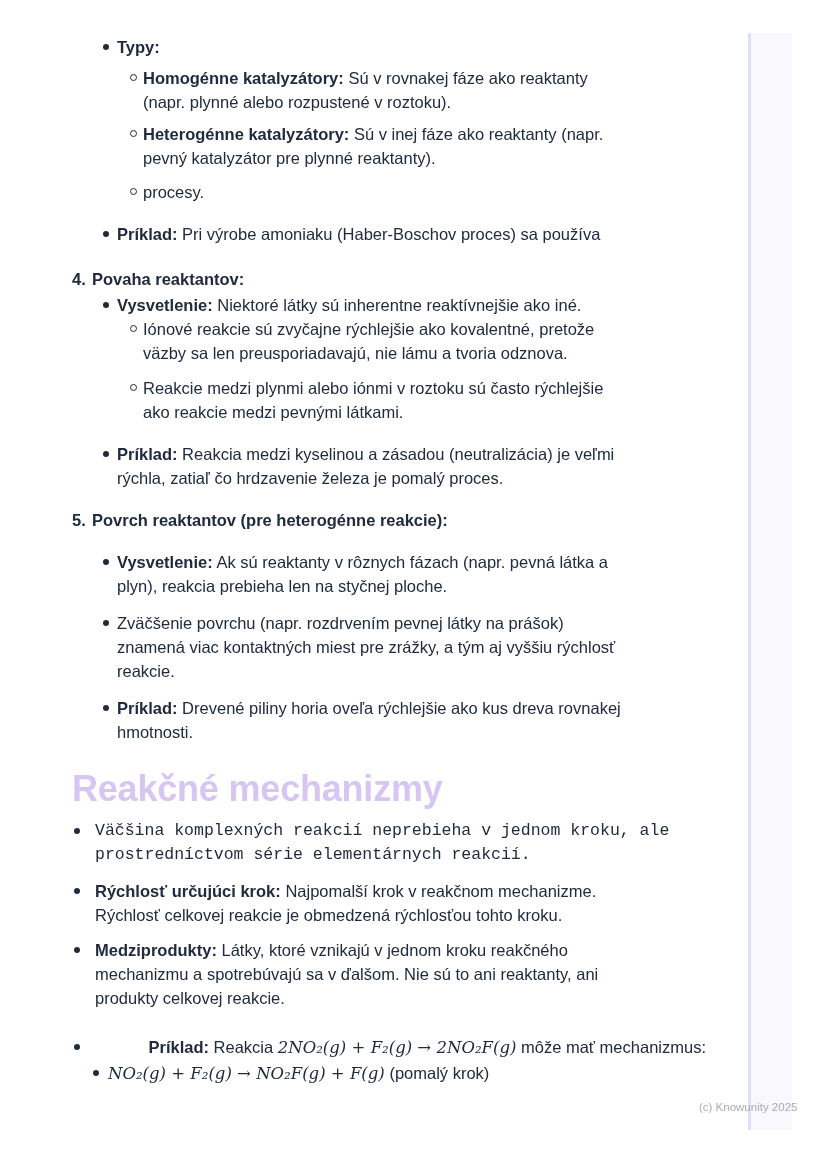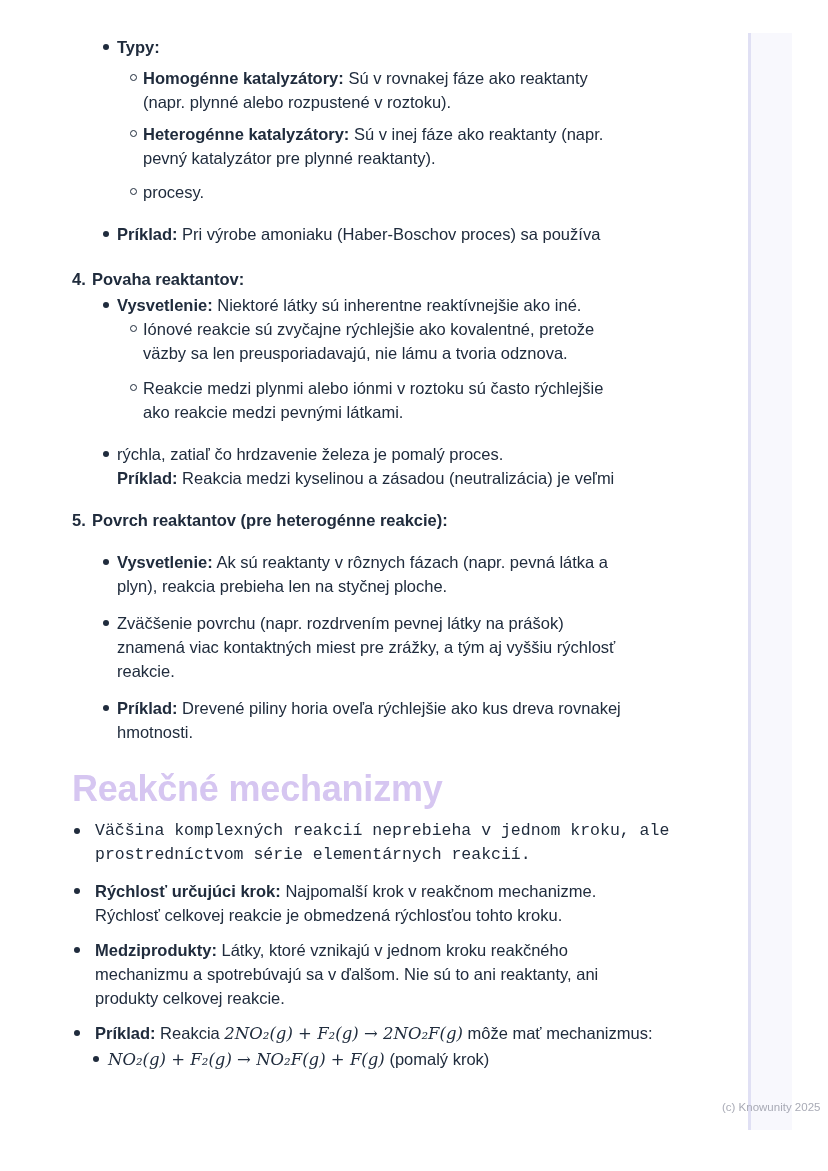--- a/index.html
+++ b/index.html
@@ -32,21 +32,21 @@
   .marker.ring{background:transparent;border:1.6px solid #202c3d;width:5px;height:5px;top:8px}
   .numlab{position:absolute;left:0;top:0;font-weight:700}
   .bold{font-weight:700}
   .strike{color:#5f6b7d;text-decoration:line-through}
   .math{font-family:"DejaVu Serif",serif;font-style:italic;font-size:16.5px}
   .h2{
     font-size:36px;line-height:36px;font-weight:700;
     color:#d6c6f1;letter-spacing:-0.2px;
   }
   .watermark{
-    position:absolute;left:722px;top:1101px;z-index:5;
+    position:absolute;left:699px;top:1101px;z-index:5;
     font-size:11.5px;color:#a9abb6;
   }
   .edge-panel{
     position:absolute;left:748px;top:33px;width:41px;height:1097px;
     background:#f8f8fd;border-left:3px solid #e0e0f4;
   }
 </style>
 </head>
 <body>
 
@@ -86,22 +86,22 @@
       <div class="line"><span>Iónové reakcie sú zvyčajne rýchlejšie ako kovalentné, pretože</span></div>
       <div class="line"><span>väzby sa len preusporiadavajú, nie lámu a tvoria odznova.</span></div>
     </div>
     <div class="block b2" style="margin-top: 11px;">
       <span class="marker ring"></span>
       <div class="line"><span>Reakcie medzi plynmi alebo iónmi v roztoku sú často rýchlejšie</span></div>
       <div class="line"><span>ako reakcie medzi pevnými látkami.</span></div>
     </div>
     <div class="block b1" style="margin-top: 18px;">
       <span class="marker"></span>
+      <div class="line"><span class="bold">Príklad:</span><span> Reakcia medzi kyselinou a zásadou (neutralizácia) je veľmi</span></div>
       <div class="line"><span>rýchla, zatiaľ čo hrdzavenie železa je pomalý proces.</span></div>
-      <div class="line"><span class="bold">Príklad:</span><span> Reakcia medzi kyselinou a zásadou (neutralizácia) je veľmi</span></div>
     </div>
     <div class="block num" style="margin-top: 18px;">
       <span class="numlab">5.</span>
       <div class="line"><span class="bold">Povrch reaktantov (pre heterogénne reakcie):</span></div>
     </div>
     <div class="block b1" style="margin-top: 18px;">
       <span class="marker"></span>
       <div class="line"><span class="bold">Vysvetlenie:</span><span> Ak sú reaktanty v rôznych fázach (napr. pevná látka a</span></div>
       <div class="line"><span>plyn), reakcia prebieha len na styčnej ploche.</span></div>
     </div>
@@ -126,21 +126,21 @@
       <span class="marker"></span>
       <div class="line"><span class="bold">Rýchlosť určujúci krok:</span><span> Najpomalší krok v reakčnom mechanizme.</span></div>
       <div class="line"><span>Rýchlosť celkovej reakcie je obmedzená rýchlosťou tohto kroku.</span></div>
     </div>
     <div class="block r1" style="margin-top: 11px;">
       <span class="marker"></span>
       <div class="line"><span class="bold">Medziprodukty:</span><span> Látky, ktoré vznikajú v jednom kroku reakčného</span></div>
       <div class="line"><span>mechanizmu a spotrebúvajú sa v ďalšom. Nie sú to ani reaktanty, ani</span></div>
       <div class="line"><span>produkty celkovej reakcie.</span></div>
     </div>
-    <div class="block r1" style="margin-top: 11px;">
+    <div class="block r1" style="margin-top: 25px; text-align: right;">
       <span class="marker"></span>
       <div class="line"><span class="bold">Príklad:</span><span> Reakcia </span><span class="math">2NO₂(g) + F₂(g) → 2NO₂F(g)</span><span> môže mať mechanizmus:</span></div>
     </div>
     <div class="block r2" style="margin-top: 1px;">
       <span class="marker"></span>
       <div class="line"><span class="math">NO₂(g) + F₂(g) → NO₂F(g) + F(g)</span><span> (pomalý krok)</span></div>
     </div>
   </div>
 
 <div class="edge-panel"></div>

